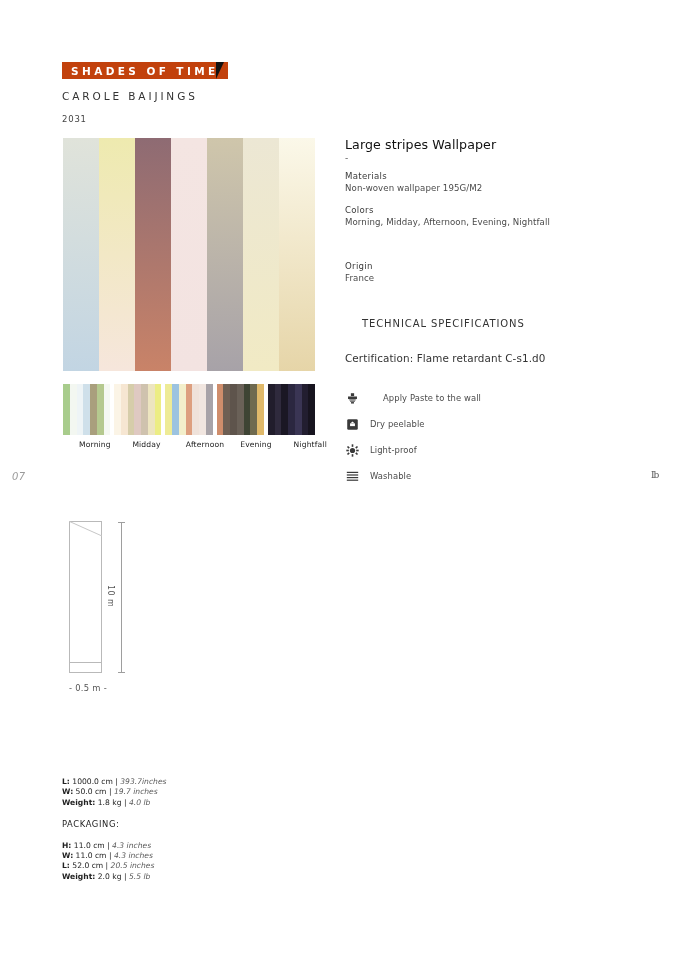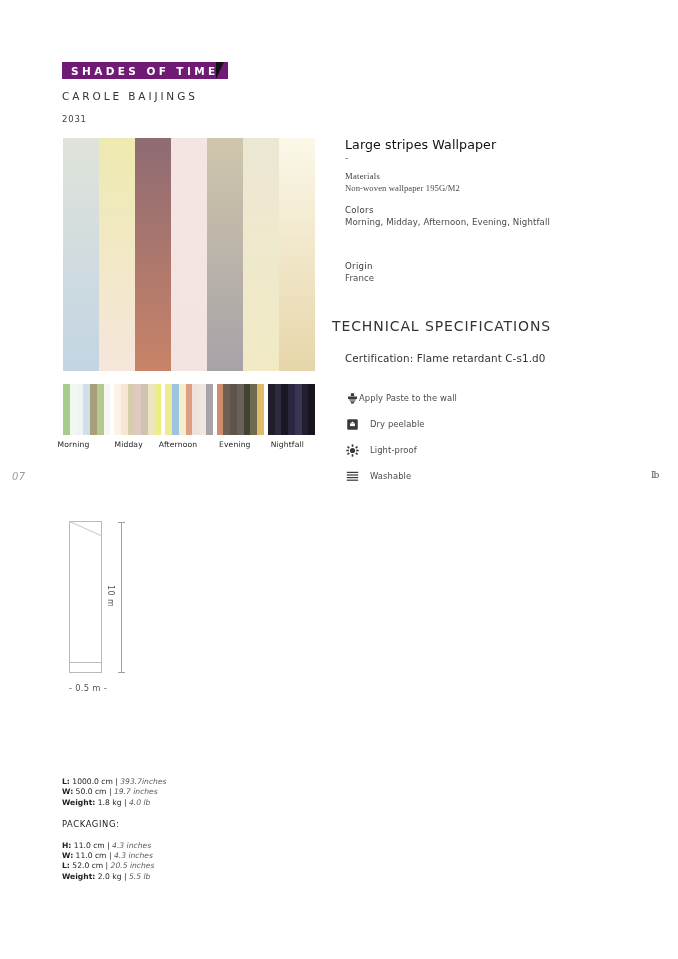--- a/index.html
+++ b/index.html
@@ -15,21 +15,21 @@
     color: #1a1a1a;
     overflow: hidden;
   }
 
   
   #title-banner {
     position: absolute;
     left: 62px;
     top: 62px;
     height: 17px;
-    background: #701a75;
+    background: #c2410c;
     color: #ffffff;
     display: flex;
     align-items: center;
     padding: 0 9px 0 9px;
     letter-spacing: 3.4px;
     font-size: 10.5px;
     font-weight: bold;
   }
   #title-banner-tail {
     position: absolute;
@@ -85,27 +85,26 @@
     flex: 1 1 0;
     height: 100%;
     display: flex;
   }
   .swatch-group .mini {
     flex: 1 1 0;
     height: 100%;
   }
   #swatch-labels {
     position: absolute;
-    left: 52px;
+    left: 79px;
     top: 440px;
     width: 252px;
     height: 12px;
     display: flex;
     gap: 16px;
-    text-align: right;
   }
   #swatch-labels .swatch-label {
     flex: 1 1 0;
     font-size: 7.6px;
     color: #222222;
     letter-spacing: 0.15px;
   }
 
   
   #product-title {
@@ -129,29 +128,29 @@
     font-size: 8.6px;
     color: #3a3a3a;
     letter-spacing: 0.3px;
     margin-bottom: 2px;
   }
   .spec-value {
     font-size: 8.6px;
     color: #4a4a4a;
     letter-spacing: 0.1px;
   }
-  #block-materials { top: 171px; font-family: Liberation Serif, serif; }
+  #block-materials { top: 171px; }
   #block-colors    { top: 205px; }
   #block-origin    { top: 245px; margin-top: 16px; }
 
   #tech-spec-heading {
     position: absolute;
-    left: 332px;
+    left: 362px;
     top: 318px;
-    font-size: 14px;
+    font-size: 10px;
     letter-spacing: 0.9px;
     color: #333333;
   }
   #certification-line {
     position: absolute;
     left: 345px;
     top: 352px;
     font-size: 10.4px;
     color: #333333;
     letter-spacing: 0.1px;
@@ -174,21 +173,21 @@
     flex: 0 0 14px;
     display: flex;
     align-items: center;
     justify-content: center;
   }
   .feature-label {
     font-size: 8.4px;
     color: #4a4a4a;
     letter-spacing: 0.1px;
   }
-  .feature-row.indented .feature-label { }
+  .feature-row.indented .feature-label { margin-left: 24px; }
   .feature-row.normal   .feature-label { margin-left: 11px; }
 
   
   #page-number-left {
     position: absolute;
     left: 12px;
     top: 471px;
     font-size: 10px;
     color: #9a9a9a;
     letter-spacing: 0.5px;

